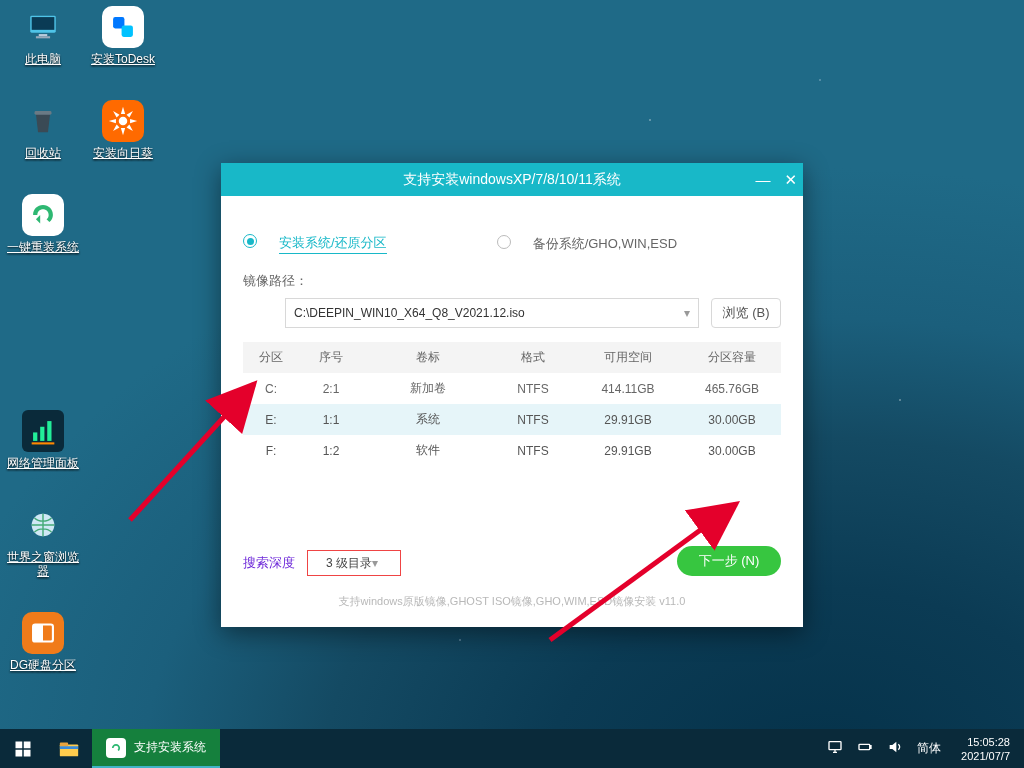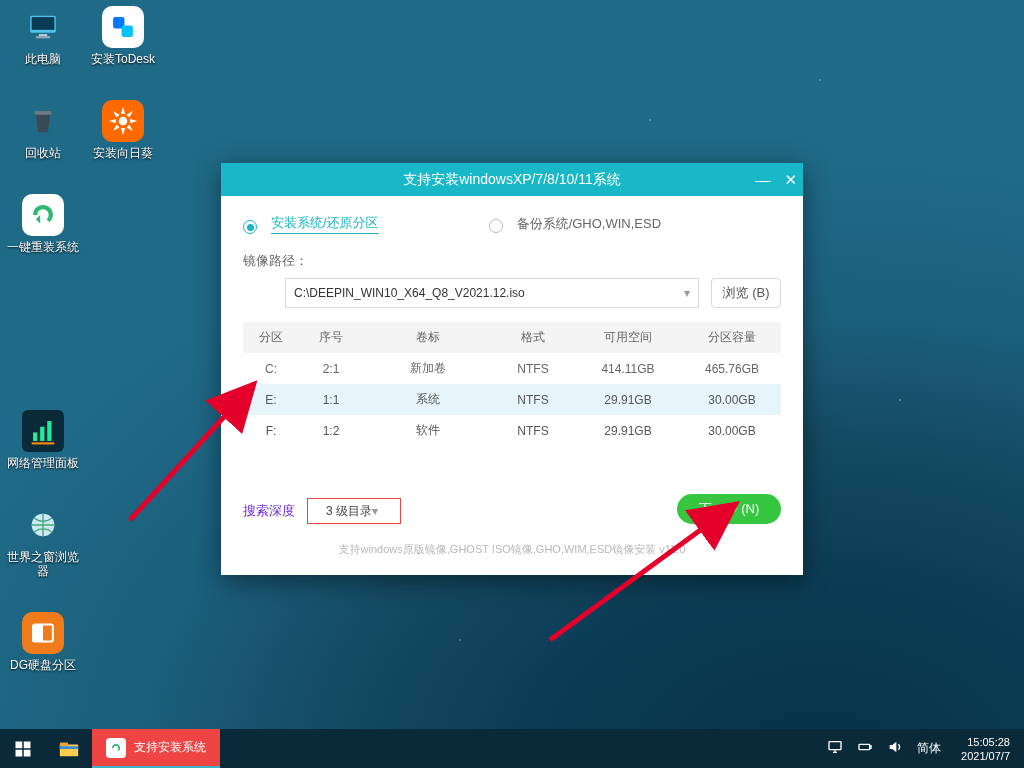--- a/index.html
+++ b/index.html
@@ -10,32 +10,32 @@
       radial-gradient(1px 1px at 300px 200px,#cde,transparent),
       radial-gradient(1px 1px at 650px 120px,#fff,transparent),
       radial-gradient(1px 1px at 820px 80px,#cde,transparent),
       radial-gradient(1px 1px at 900px 400px,#fff,transparent),
       radial-gradient(1px 1px at 460px 640px,#cde,transparent),
       radial-gradient(ellipse 900px 600px at 80% 100%, #05324a 0%, #0b3b54 30%, #144a63 55%, #1b5f7c 75%, #1f6a87 100%);
     position:relative;color:#fff;
   }
   
   .desktop{position:absolute;inset:0 0 39px 0;}
-  .dicon{position:absolute;width:74px;text-align:center;font-size:12px;color:#fff;text-shadow:0 1px 2px #000;}
+  .dicon{position:absolute;width:74px;text-align:center;font-size:12px;color:#fff;text-shadow:0 1px 2px #000;text-decoration:underline;}
   .dicon .box{width:42px;height:42px;margin:0 auto 4px;border-radius:8px;display:flex;align-items:center;justify-content:center;}
   .dicon .box svg{width:34px;height:34px;}
   .lbl{line-height:14px;}
   
-  .win{position:absolute;left:221px;top:163px;width:582px;height:412px;background:#fff;box-shadow:0 6px 24px rgba(0,0,0,.45);}
+  .win{position:absolute;left:221px;top:163px;width:582px;height:464px;background:#fff;box-shadow:0 6px 24px rgba(0,0,0,.45);}
   .titlebar{height:33px;background:#18b8c8;display:flex;align-items:center;justify-content:center;color:#fff;font-size:14px;position:relative;}
   .winctrl{position:absolute;right:6px;top:0;height:33px;display:flex;align-items:center;gap:14px;color:#fff;font-size:15px;}
   .winctrl span{cursor:pointer;}
   .body{padding:18px 22px 10px;color:#555;font-size:13px;}
   .tabs{display:flex;gap:110px;align-items:center;margin-bottom:18px;}
-  .radio{display:flex;align-items:flex-end;gap:14px;cursor:pointer;}
+  .radio{display:flex;align-items:flex-start;gap:22px;cursor:pointer;margin-top:20px;}
   .rdot{width:14px;height:14px;border-radius:50%;border:1px solid #bbb;display:flex;align-items:center;justify-content:center;}
   .rdot.sel{border-color:#18b8c8;}
   .rdot.sel::after{content:"";width:7px;height:7px;border-radius:50%;background:#18b8c8;}
   .install-lbl{color:#18b8c8;border-bottom:1px solid #18b8c8;padding-bottom:1px;}
   .fld{margin-bottom:8px;color:#666;}
   .pathrow{display:flex;gap:12px;margin-bottom:14px;}
   .combo{flex:1;height:30px;border:1px solid #d8d8d8;display:flex;align-items:center;padding:0 8px;font-family:SimSun,monospace;font-size:12px;color:#333;justify-content:space-between;margin-left:42px;}
   .combo .arr{color:#999;}
   .browse{width:70px;height:30px;border:1px solid #d8d8d8;border-radius:4px;background:#fff;color:#555;cursor:pointer;font-size:13px;}
   table{width:100%;border-collapse:collapse;font-size:12px;color:#555;}
@@ -46,21 +46,21 @@
   .footer{position:absolute;left:22px;right:22px;bottom:18px;}
   .depthrow{display:flex;align-items:center;gap:12px;}
   .depthsel{width:94px;height:26px;border:1px solid #ef4444;display:flex;align-items:center;padding:0 18px;font-size:12px;color:#444;}
   .next{position:absolute;right:0;top:-4px;width:104px;height:30px;border:none;border-radius:15px;background:#37c640;color:#fff;font-size:13px;cursor:pointer;}
   .support{margin-top:18px;text-align:center;font-size:11px;color:#b8b8b8;}
   
   .taskbar{position:absolute;left:0;right:0;bottom:0;height:39px;background:#0a2a3a;display:flex;align-items:center;color:#fff;font-size:12px;}
   .start{width:46px;height:39px;display:flex;align-items:center;justify-content:center;}
   .start svg{width:18px;height:18px;fill:#fff;}
   .tbicon{width:46px;height:39px;display:flex;align-items:center;justify-content:center;}
-  .task{height:39px;display:flex;align-items:center;gap:8px;padding:0 14px;background:#ef4444;border-bottom:2px solid #3fb4c6;}
+  .task{height:39px;display:flex;align-items:center;gap:8px;padding:0 14px;background:#15803d;border-bottom:2px solid #3fb4c6;}
   .task .ico{width:20px;height:20px;border-radius:4px;background:#fff;display:flex;align-items:center;justify-content:center;}
   .tray{margin-left:auto;display:flex;align-items:center;gap:14px;padding-right:14px;}
   .clock{text-align:right;line-height:14px;font-size:11px;padding-left:6px;}
   
   .arrow{position:absolute;pointer-events:none;}
 </style>
 </head>
 <body>
 
 <div class="desktop">

